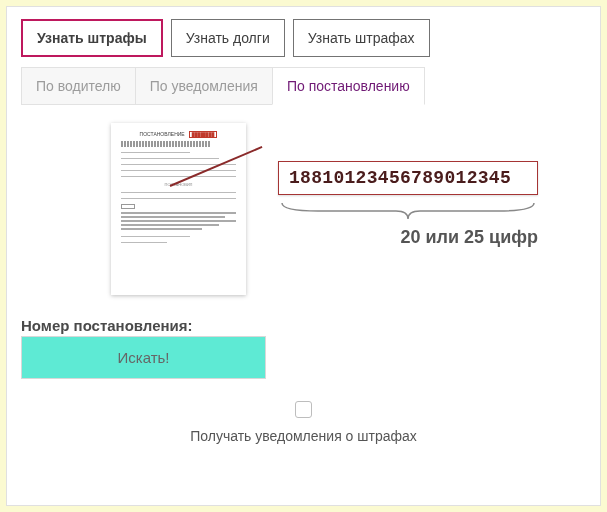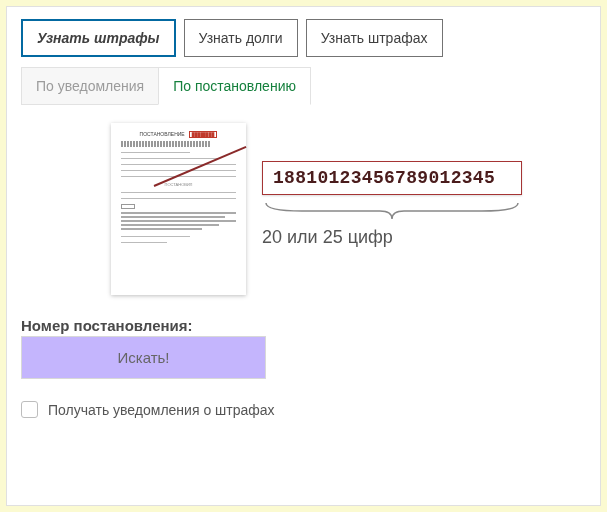--- a/index.html
+++ b/index.html
@@ -18,38 +18,38 @@
     }
     .top-tabs { display: flex; gap: 8px; margin-bottom: 10px; }
     .top-tab {
       border: 1px solid #737373;
       background: #fff;
       color: #404040;
       font-size: 14px;
       padding: 9px 14px;
       cursor: pointer;
     }
-    .top-tab.active { border: 2px solid #0369a1; font-weight: 600; font-style: italic; }
+    .top-tab.active { border: 2px solid #be185d; font-weight: 600; }
     .sub-tabs { display: flex; margin-bottom: 18px; }
     .sub-tab {
       border: 1px solid #e2e2e2;
       background: #f7f7f7;
       color: #9c9c9c;
       font-size: 14px;
       padding: 10px 14px;
       cursor: pointer;
       margin-right: -1px;
     }
     .sub-tab.active {
       background: #fff;
-      color: #15803d;
+      color: #701a75;
       border-bottom: 1px solid #fff;
       font-weight: 500;
     }
-    .illustration { display: flex; align-items: flex-start; gap: 16px; margin: 0 0 22px 90px; }
+    .illustration { display: flex; align-items: flex-start; gap: 32px; margin: 0 0 22px 90px; }
     .doc-thumb {
       width: 135px;
       height: 172px;
       background: #fff;
       box-shadow: 0 1px 4px rgba(0,0,0,0.25);
       padding: 8px 10px;
       position: relative;
     }
     .doc-title-row { display:flex; justify-content:center; gap:4px; margin-bottom:3px;}
     .doc-title-txt { font-size:5px; color:#444;}
@@ -69,63 +69,64 @@
       background: #fff;
       color: #4a1c1c;
       font-weight: bold;
       font-family: "Courier New", monospace;
       font-size: 18px;
       padding: 6px 10px;
       letter-spacing: 0.3px;
       box-shadow: 0 1px 2px rgba(0,0,0,0.15);
       white-space: nowrap;
     }
-    .brace-wrap { text-align:left; margin-top:6px; }
+    .brace-wrap { text-align:right; margin-top:6px;font-weight:bold; }
     .brace-svg { width: 260px; height: 20px; display:block; margin:0 auto; }
     .brace-cap { color:#555; font-size:18px; margin-top:6px; }
     .field-label { font-weight:bold; color:#4a4a4a; font-size:15px; margin-bottom:2px; }
     .num-input {
       width: 320px;
       border:1px solid #d8d8d8;
       background:#fbfbfb;
       font-size:15px;
       color:#555;
       padding:12px 14px;
       margin-bottom:12px;
       display:block;
     }
     .num-input::placeholder{ color:#a8a8a8; }
     .search-btn {
       width: 245px;
       border:1px solid #d8d8d8;
-      background:#c4b5fd;
+      background:#5eead4;
       font-size:15px;
       color:#666;
       padding:12px 0;
       text-align:center;
       cursor:pointer;
       margin-bottom:22px;
     }
-    .chk-row { display:flex; align-items:center; gap:10px; color:#555; font-size:14px; }
+    .chk-row { display:flex; align-items:center; gap:10px; color:#555; font-size:14px;flex-direction:column; }
     .chk {
       width:17px; height:17px; border:1px solid #bdbdbd; border-radius:3px; background:#fff; cursor:pointer;
     }
   </style>
 </head>
 <body>
 
 <div class="panel">
 
   <div class="top-tabs">
     <button class="top-tab active">Узнать штрафы</button>
     <button class="top-tab">Узнать долги</button>
     <button class="top-tab">Узнать штрафах</button>
   </div>
 
   <div class="sub-tabs">
+    <div class="sub-tab">По водителю</div>
     <div class="sub-tab">По уведомления</div>
     <div class="sub-tab active">По постановлению</div>
   </div>
 
   <div class="illustration">
     <div class="doc-thumb">
       <div class="doc-title-row">
         <span class="doc-title-txt">ПОСТАНОВЛЕНИЕ</span>
         <span class="doc-title-box">████████</span>
       </div>

